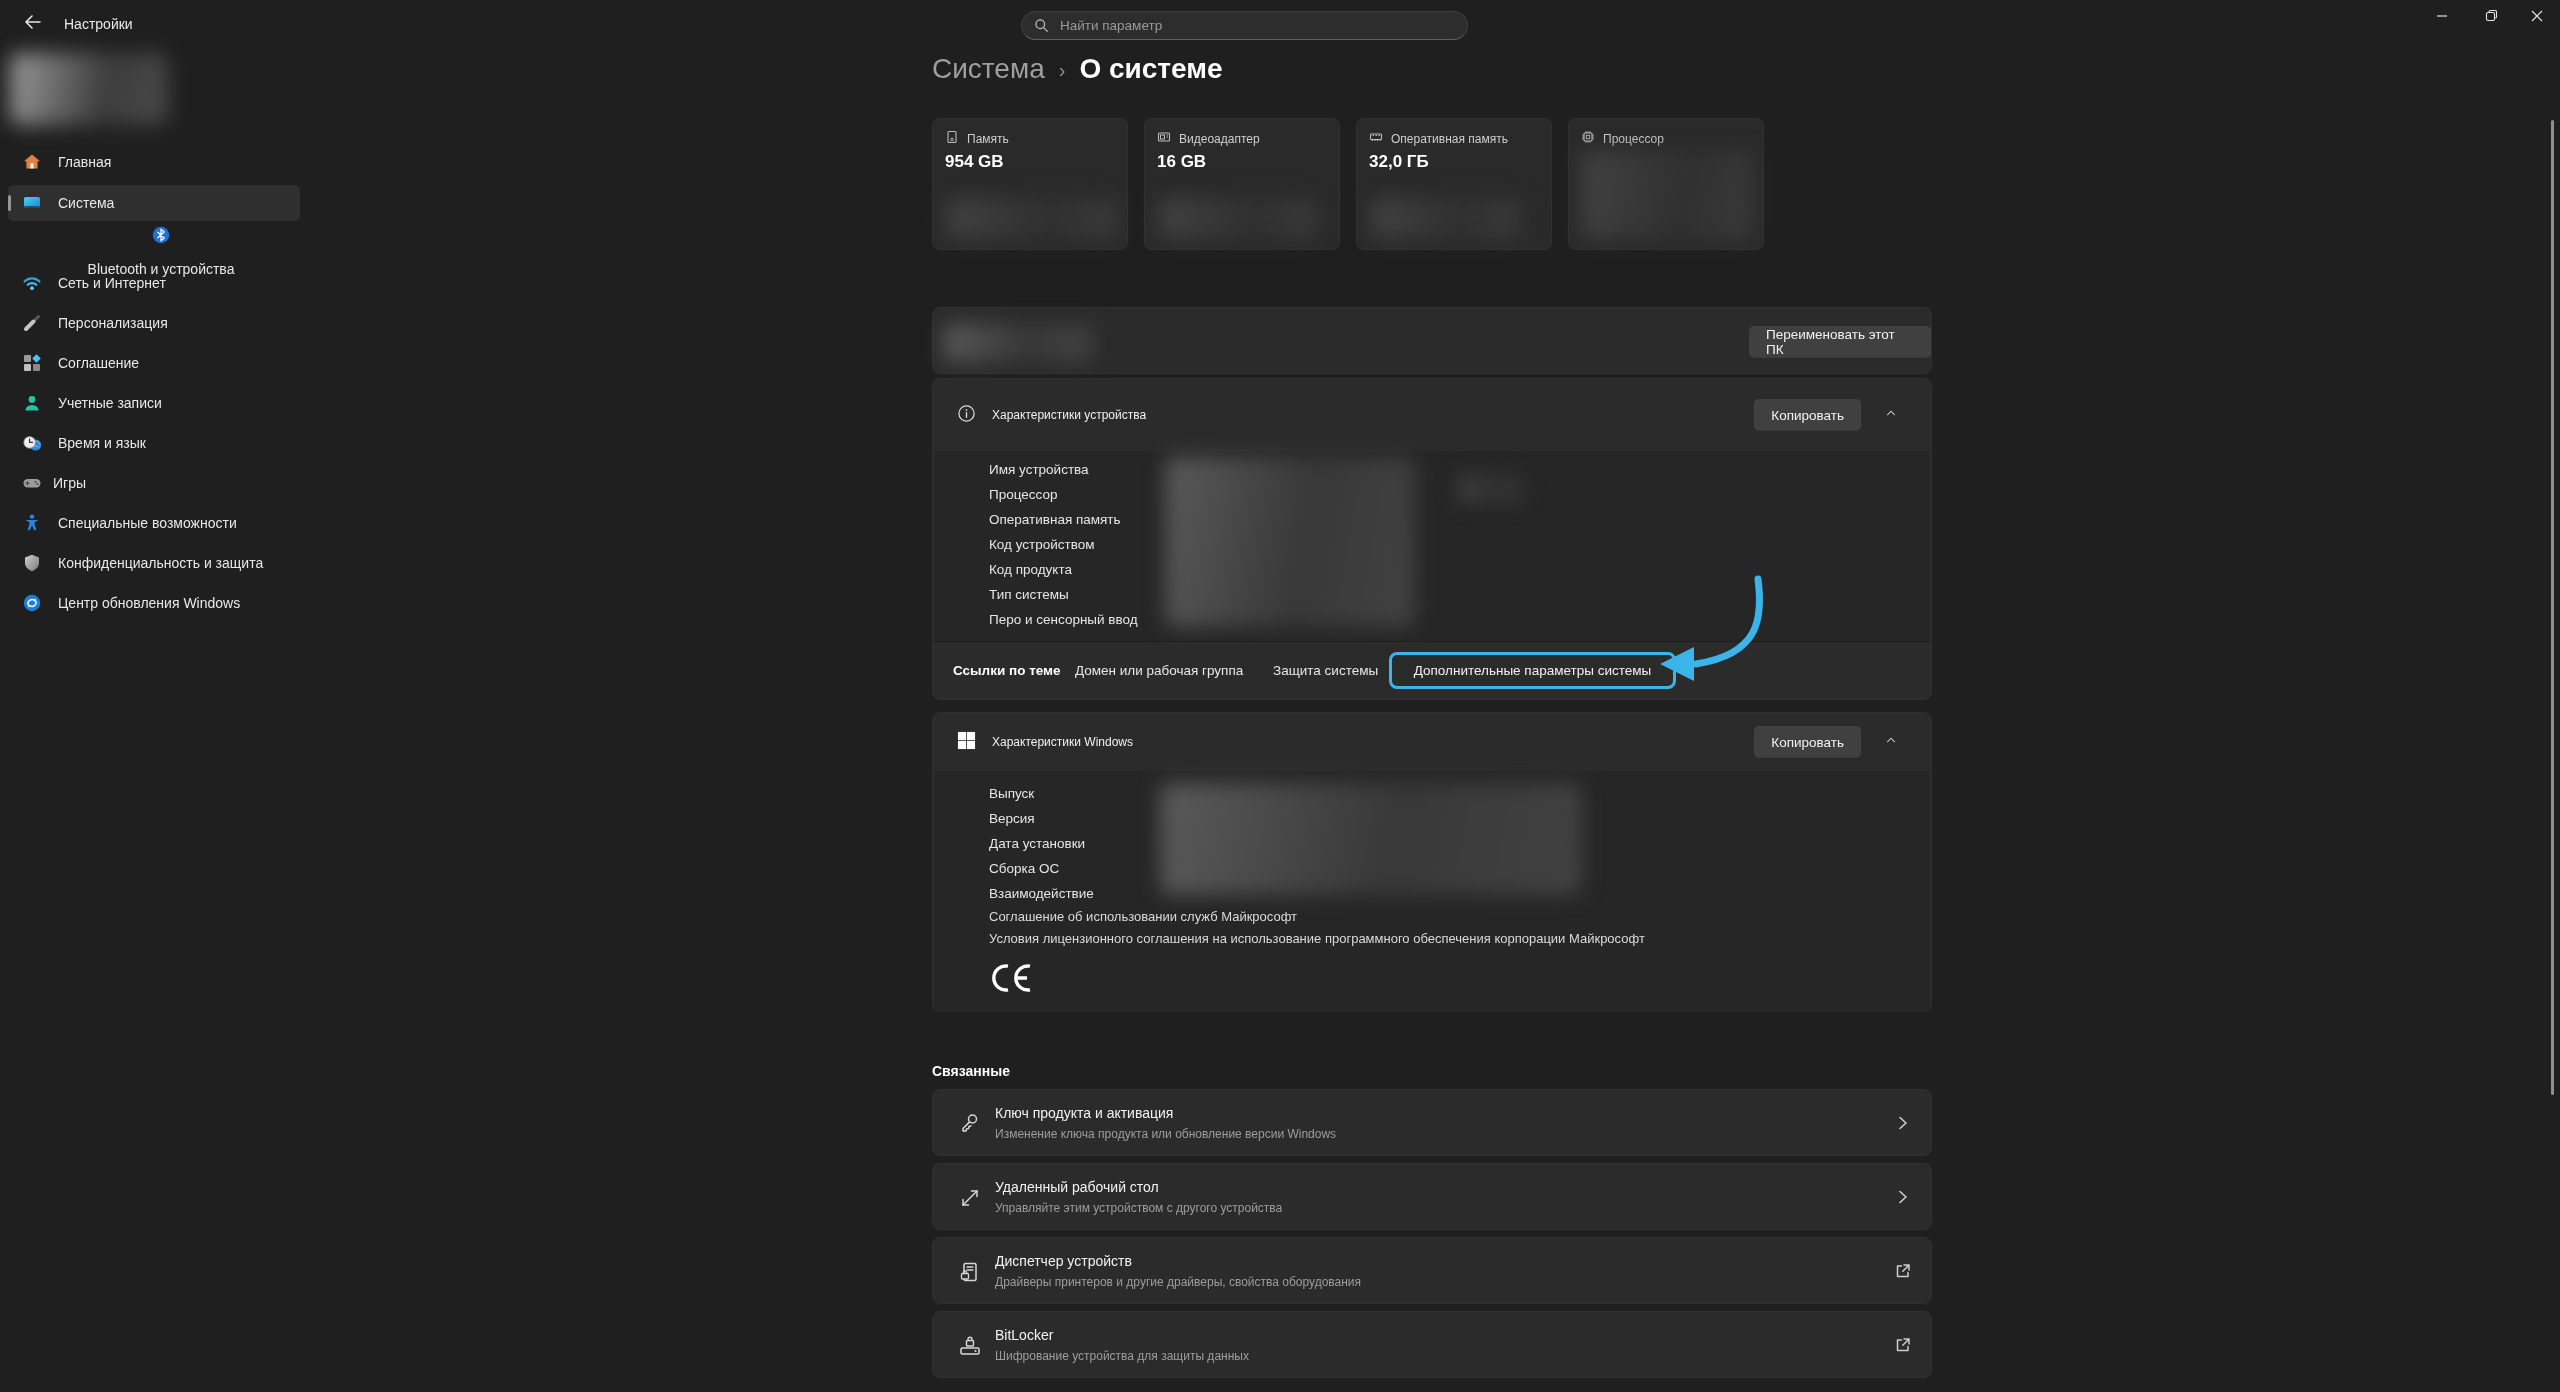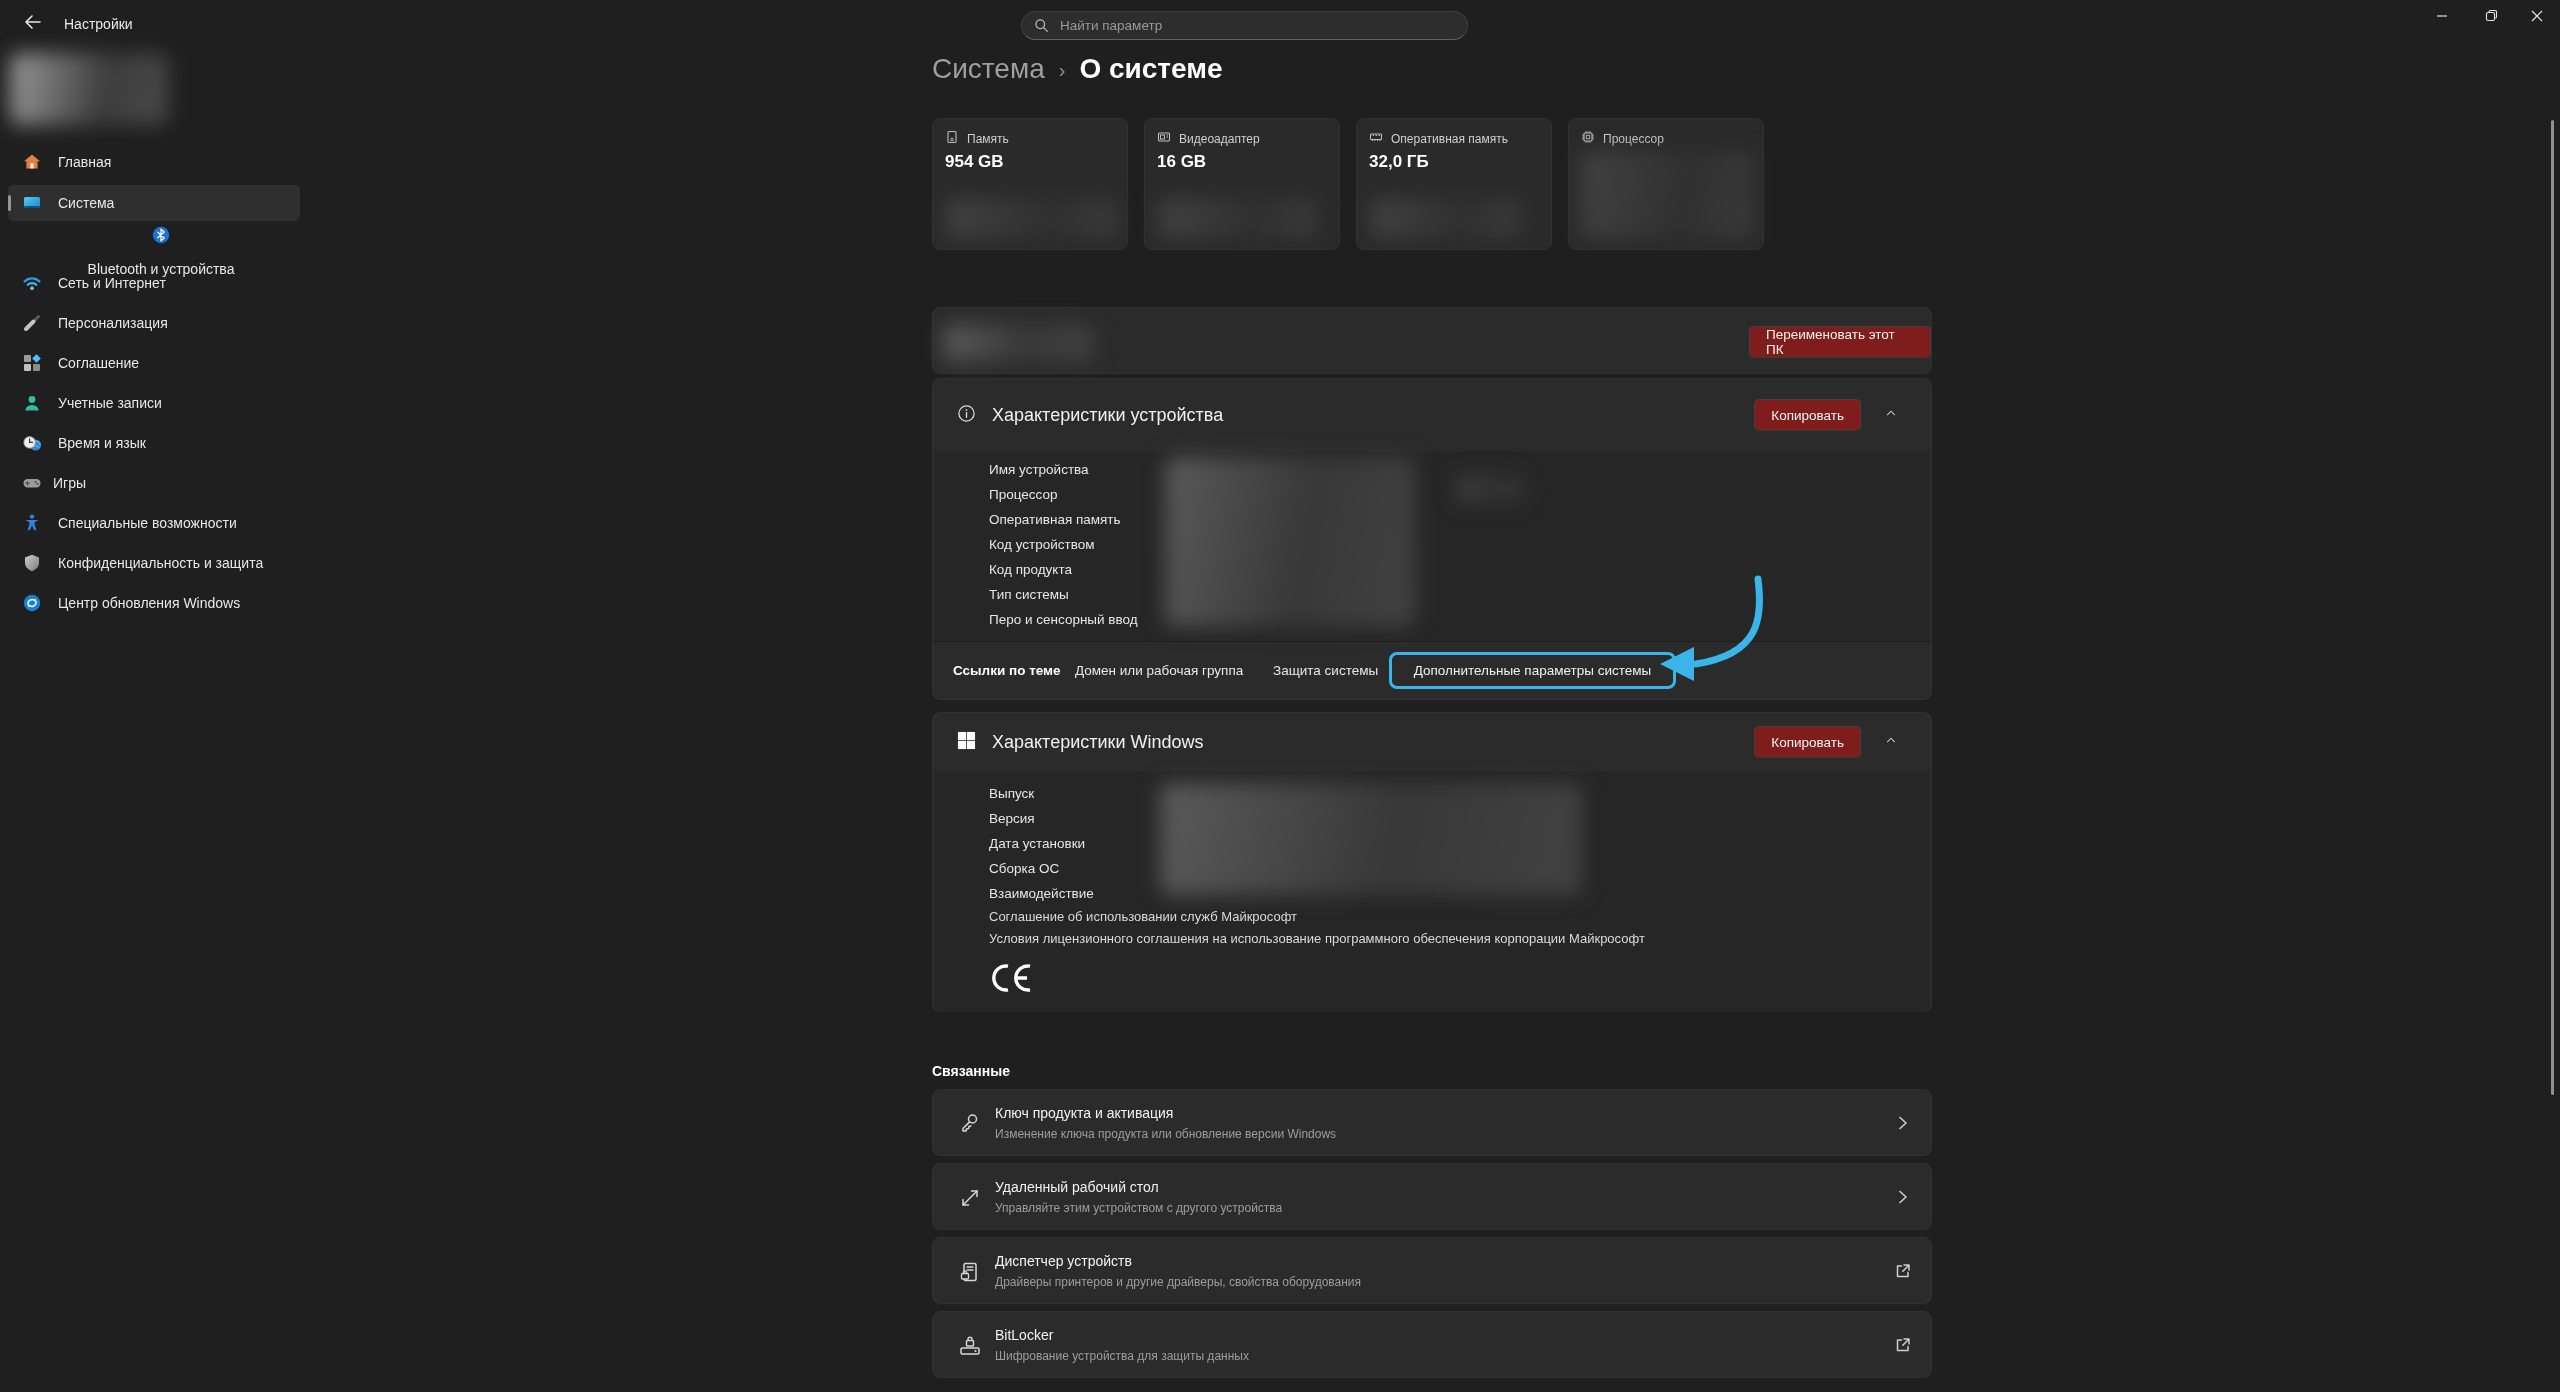--- a/index.html
+++ b/index.html
@@ -47,23 +47,23 @@
   .scard{
     width:196px;height:132px;background:#2a2a2a;border:1px solid #313131;border-radius:8px;
     box-sizing:border-box;
   }
   .scard .lab{position:absolute;left:12px;top:11px;display:flex;align-items:center;gap:8px;
     font-size:12px;color:#cfcfcf;}
   .scard .val{position:absolute;left:12px;top:33px;font-size:17px;font-weight:700;color:#fff;}
   
   .panel{background:#2b2b2b;border:1px solid #313131;border-radius:8px;box-sizing:border-box;}
   .panel-header{position:absolute;left:0;right:0;display:flex;align-items:center;padding:0 24px;box-sizing:border-box;}
-  .panel-title{font-size:18px;color:#f0f0f0;margin-left:16px;}
+  .panel-title{font-size:12px;color:#f0f0f0;margin-left:16px;}
   .btn{
-    background:#7f1d1d;border:1px solid #424242;border-bottom-color:#3a3a3a;border-radius:5px;
+    background:#404040;border:1px solid #424242;border-bottom-color:#3a3a3a;border-radius:5px;
     color:#f2f2f2;font-size:13.5px;display:flex;align-items:center;justify-content:center;
     height:32px;padding:4px 16px;box-sizing:border-box;
   }
   .chev-btn{width:32px;height:32px;display:flex;align-items:center;justify-content:center;border-radius:5px;}
   .spec-row{height:25px;display:flex;align-items:center;font-size:13.5px;color:#e6e6e6;}
   .divider{position:absolute;left:0;right:0;height:1px;background:#1e1e1e;}
   .links-row{position:absolute;left:0;right:0;display:flex;align-items:center;font-size:13.5px;}
   .link{color:#e8e8e8;}
   
   .rel-item{left:932px;width:1000px;height:67px;background:#2b2b2b;border:1px solid #313131;

